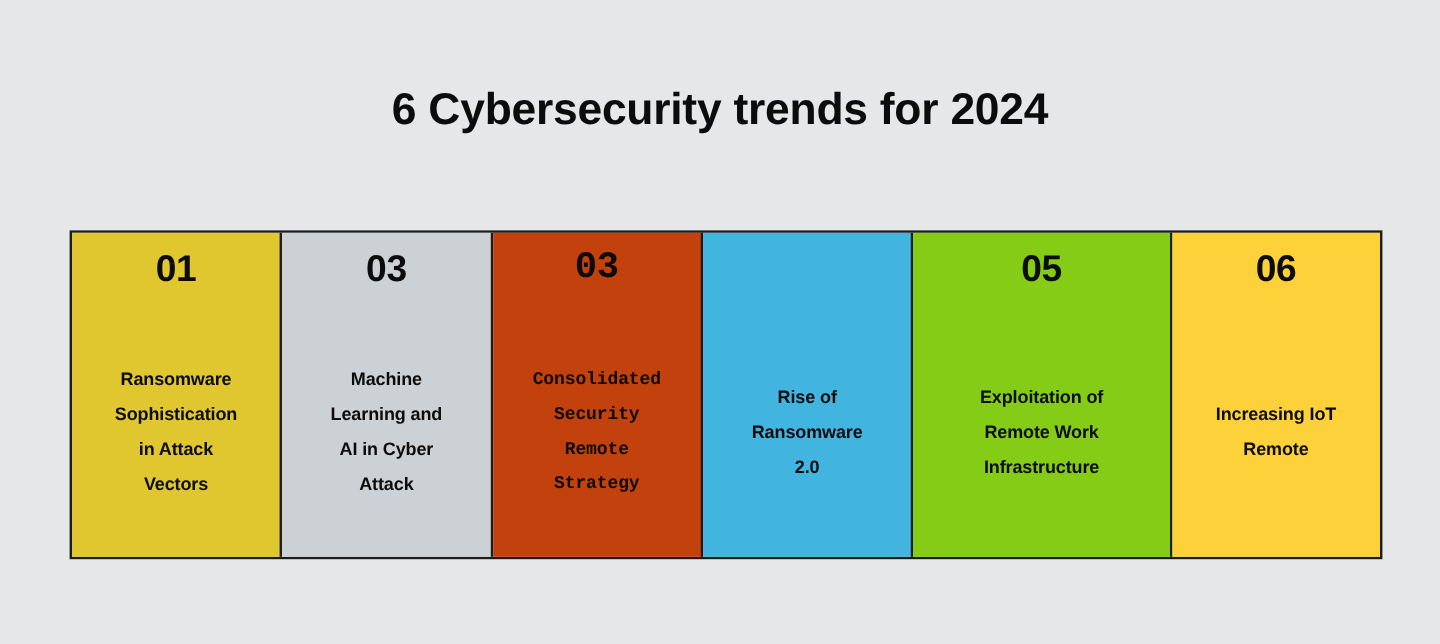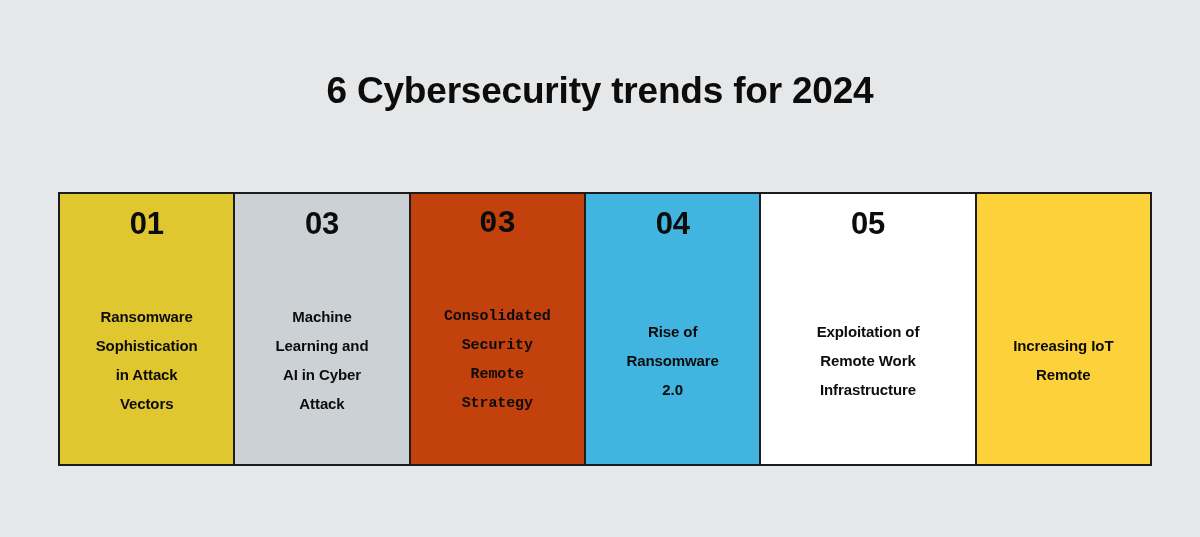--- a/index.html
+++ b/index.html
@@ -128,37 +128,37 @@
     <div class="trend-number">03</div>
     <div class="trend-text-wrap">
       <div class="trend-text">Consolidated
 Security
 Remote
 Strategy</div>
     </div>
   </div>
 
   <div class="trend-cell" style="background: rgb(66, 180, 224);">
-    <div class="trend-number">04</div>
     <div class="trend-text-wrap">
       <div class="trend-text">Rise of
 Ransomware
 2.0</div>
     </div>
   </div>
 
-  <div class="trend-cell" style="background: #ffffff; padding-left: 40px;">
+  <div class="trend-cell" style="background: #84cc16; padding-left: 40px;">
     <div class="trend-number">05</div>
     <div class="trend-text-wrap">
       <div class="trend-text">Exploitation of
 Remote Work
 Infrastructure</div>
     </div>
   </div>
 
   <div class="trend-cell" style="background: rgb(253, 209, 57);">
+    <div class="trend-number">06</div>
     <div class="trend-text-wrap">
       <div class="trend-text">Increasing IoT
 Remote</div>
     </div>
   </div>
 
 </div>
 
 </body></html>

